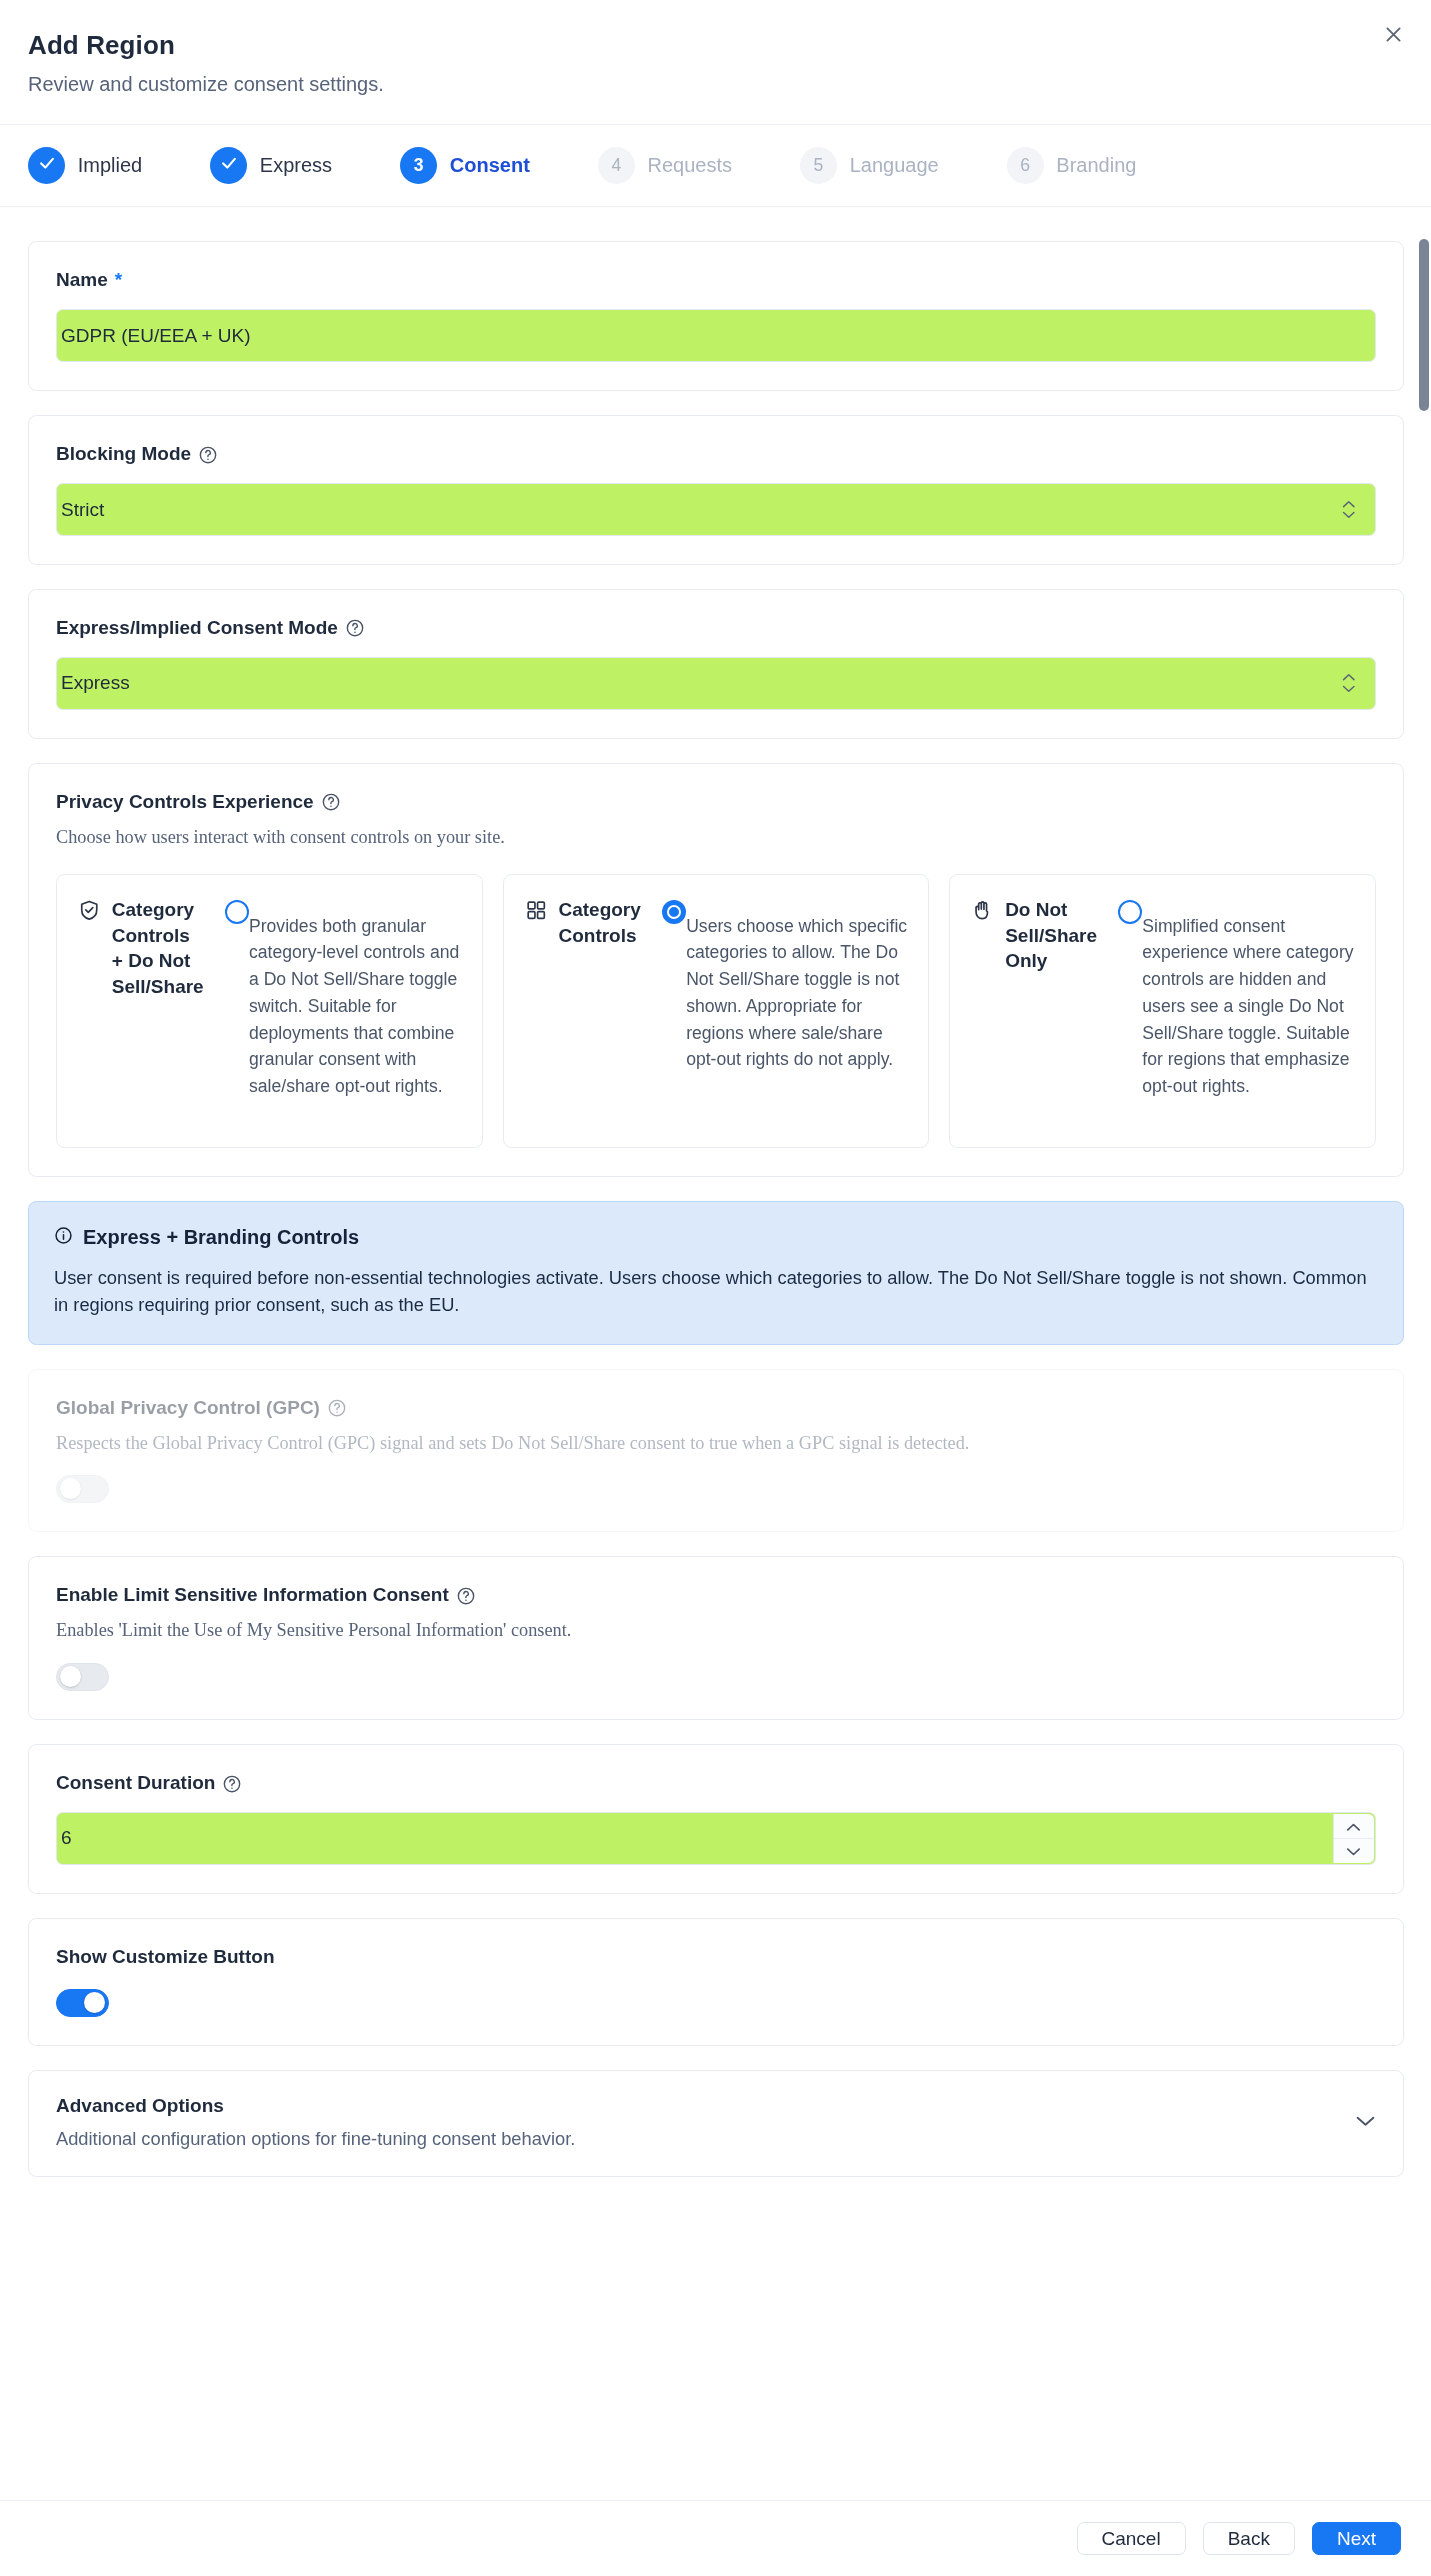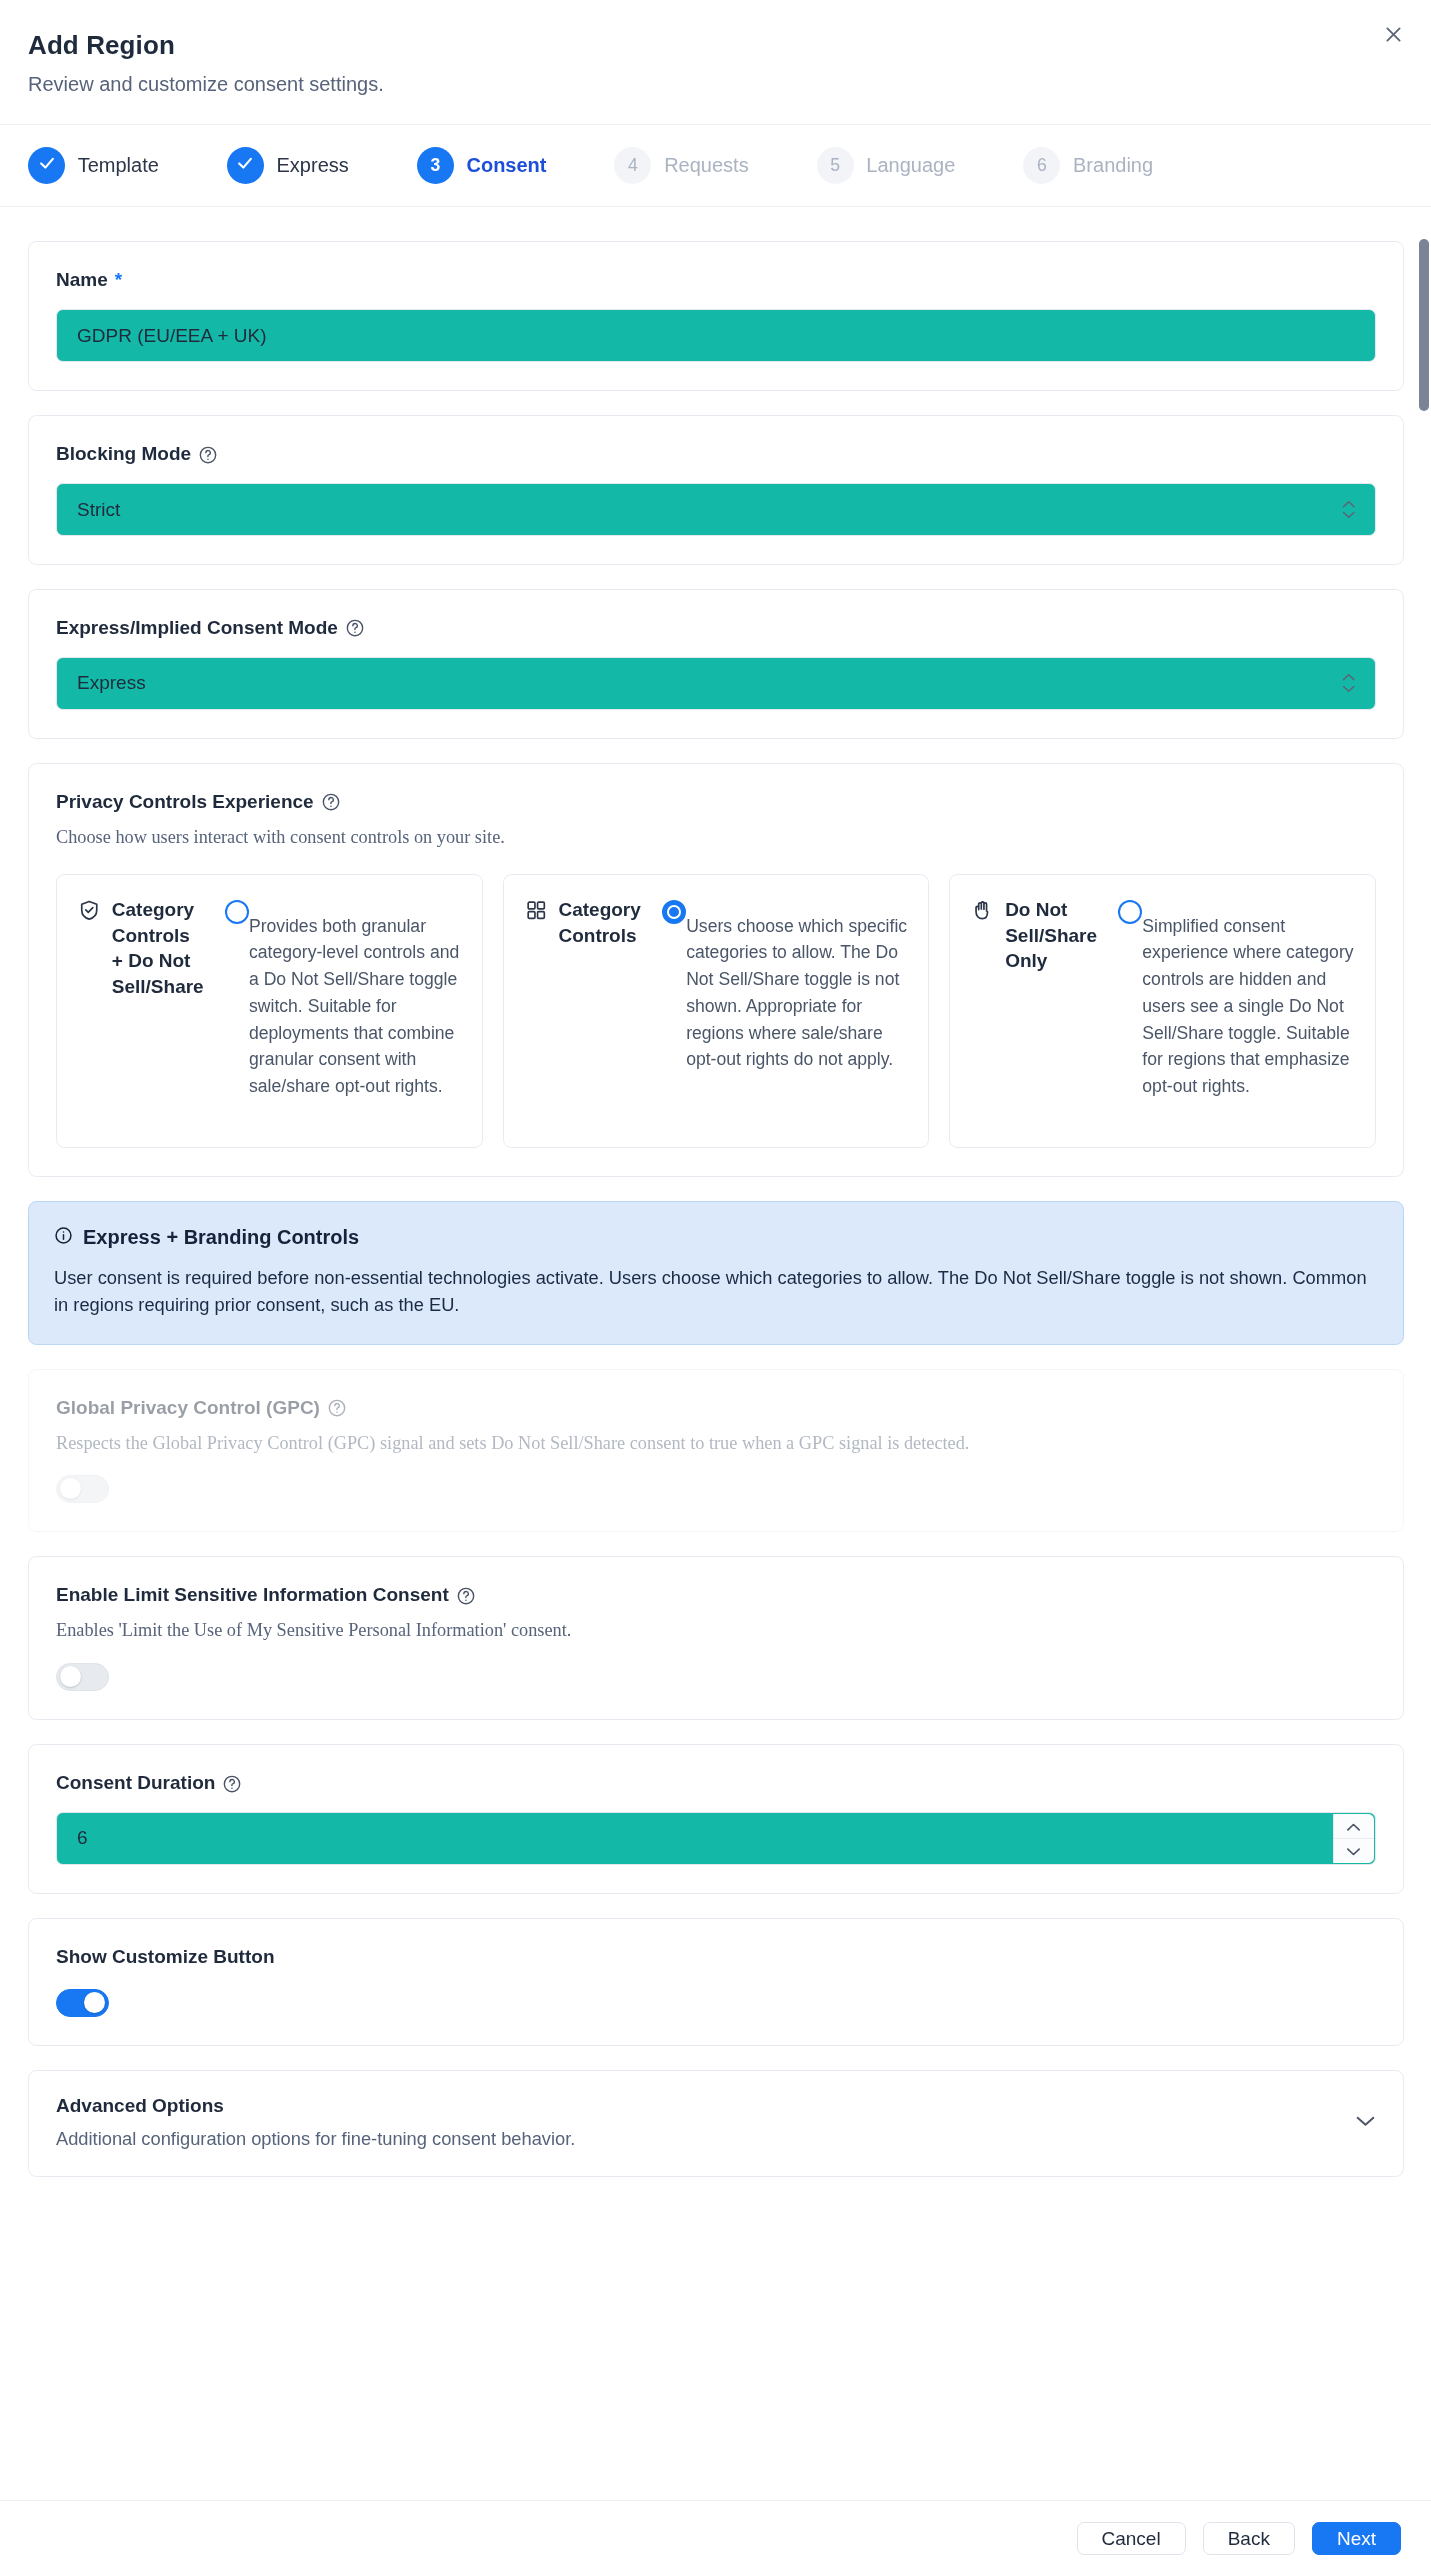--- a/index.html
+++ b/index.html
@@ -130,26 +130,26 @@
     line-height: 1.35;
     font-family: Liberation Serif, serif;
   }
   .help-icon { width: 20px; height: 20px; display: inline-block; flex: 0 0 auto; }
   .help-icon svg { width: 20px; height: 20px; stroke: #4a5466; fill: none; stroke-width: 1.7; }
 
   .text-input, .select-input, .number-input {
     margin-top: 17px;
     width: 100%;
     height: 53px;
-    background: #14b8a6;
+    background: #bef264;
     border: 1.4px solid #e3e8ef;
     border-radius: 7px;
     display: flex;
     align-items: center;
-    padding: 0 20px;
+    padding: 0 4px;
     font-size: 19px;
     color: #1f2a3c;
     position: relative;
   }
   .select-input .chev-stack {
     position: absolute; right: 18.3px; top: 50%; transform: translateY(-50%);
     display: flex; flex-direction: column; gap: 2.8px; align-items: center;
   }
   .chev-stack svg { width: 15.5px; height: 9.1px; stroke: #5b6576; stroke-width: 2.3; fill: none; }
   .number-input { padding-right: 0; }
@@ -322,21 +322,21 @@
 
   <div class="stepper">
     <div class="step done">
       <span class="step-badge">
         <span>
           <svg viewBox="0 0 24 24">
               <path d="M5 12.5 L10 17.5 L19 7" stroke-linecap="round" stroke-linejoin="round"></path>
             </svg>
         </span>
       </span>
-      <span class="step-label">Template</span>
+      <span class="step-label">Implied</span>
     </div>
     <div class="step done">
       <span class="step-badge">
         <span>
           <svg viewBox="0 0 24 24">
               <path d="M5 12.5 L10 17.5 L19 7" stroke-linecap="round" stroke-linejoin="round"></path>
             </svg>
         </span>
       </span>
       <span class="step-label">Express</span>

